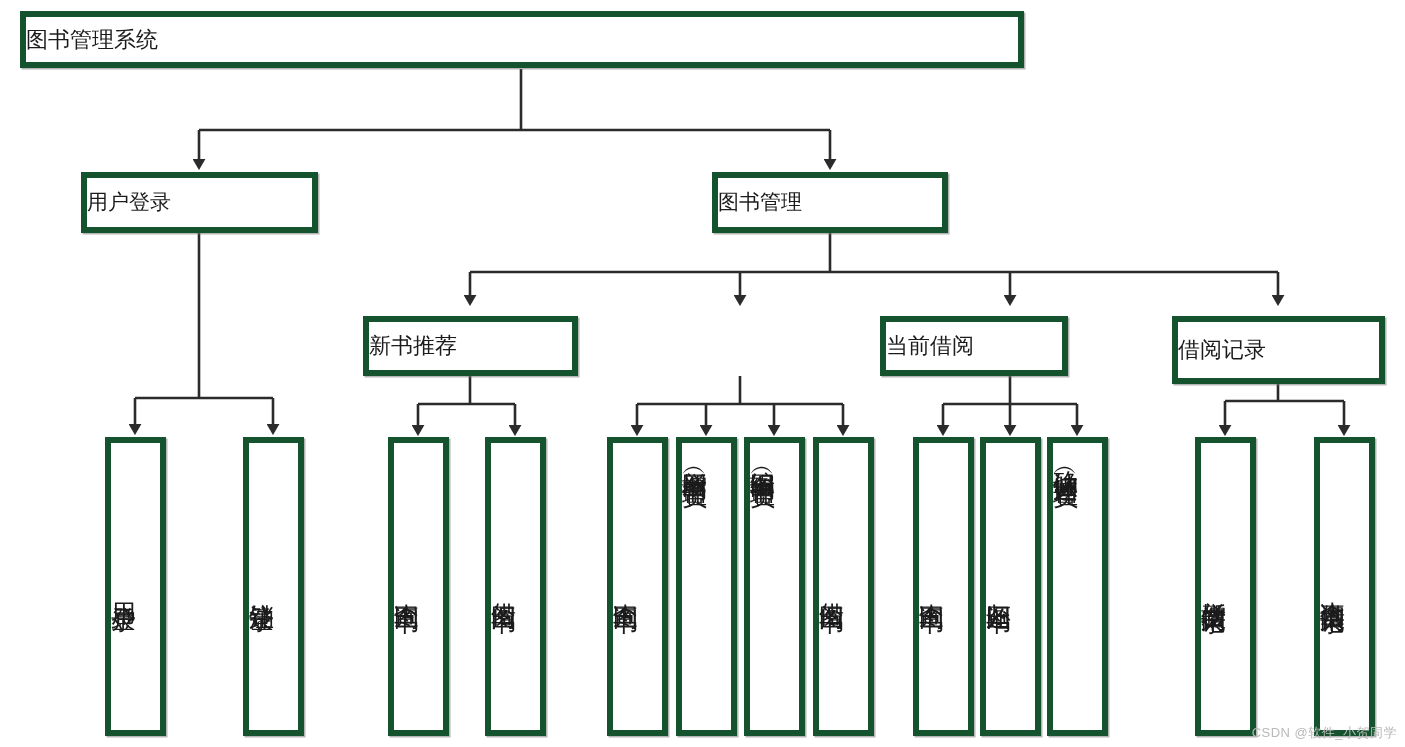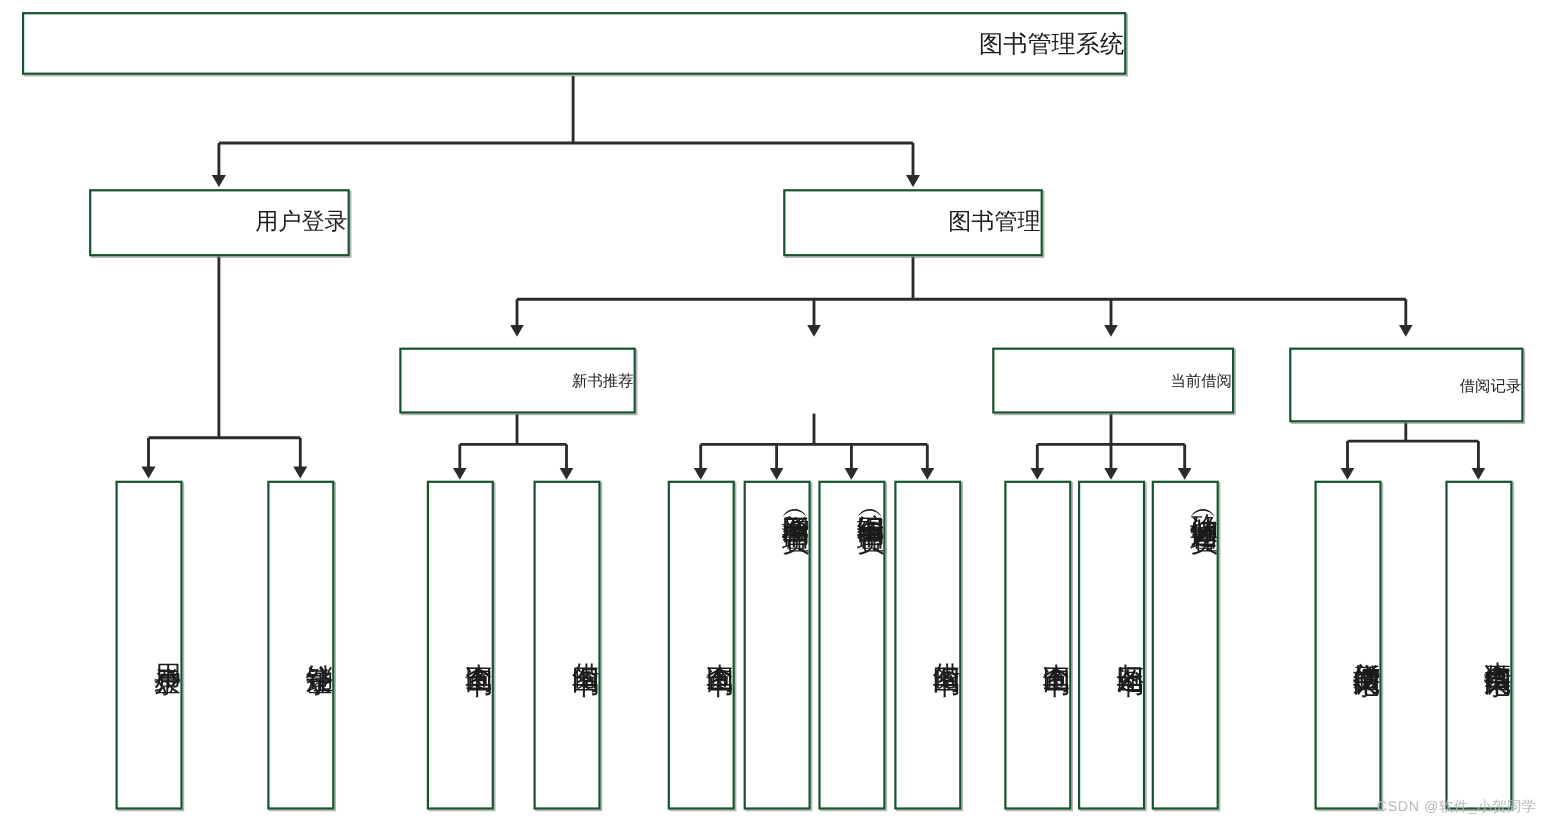--- a/index.html
+++ b/index.html
@@ -23,36 +23,36 @@
     position: absolute;
     left: 0;
     top: 0;
     width: 1405px;
     height: 747px;
   }
   .node-box {
     position: absolute;
     box-sizing: border-box;
     background: #ffffff;
-    border: 2px solid #14532d;
+    border: 6px solid #14532d;
     display: flex;
     align-items: center;
-    justify-content: flex-end;
+    justify-content: flex-start;
     box-shadow: 1.5px 1.5px 0 0 rgba(120,120,120,0.55);
   }
   .node-label {
     color: #1b1b1b;
     font-family: "Liberation Sans", sans-serif;
     line-height: 1.18;
     text-align: center;
     white-space: nowrap;
   }
   .level-1 .node-label { font-size: 22px; }
   .level-2 .node-label { font-size: 21px; }
-  .level-3 .node-label { font-size: 14px; }
+  .level-3 .node-label { font-size: 22px; }
   .leaf .node-label {
     writing-mode: vertical-rl;
     text-orientation: upright;
     font-size: 25px;
     letter-spacing: 2px;
     line-height: 1;
   }
   .leaf {
     align-items: flex-start;
     padding-top: 8px;
@@ -128,28 +128,28 @@
     </g>
   </svg>
 
   <div class="node-box level-1" style="left:20px; top:11px; width:1004px; height:57px;">
     <span class="node-label">图书管理系统</span>
   </div>
 
   <div class="node-box level-2" style="left:81px; top:172px; width:237px; height:61px;">
     <span class="node-label">用户登录</span>
   </div>
-  <div class="node-box level-2" style="left:712px; top:172px; width:236px; height:61px;padding-left:28px;">
+  <div class="node-box level-2" style="left:712px; top:172px; width:236px; height:61px;">
     <span class="node-label">图书管理</span>
   </div>
 
   <div class="node-box level-3" style="left:363px; top:316px; width:215px; height:60px;">
     <span class="node-label">新书推荐</span>
   </div>
-  <div class="node-box level-3" style="left:902px; top:316px; width:220px; height:60px;">
+  <div class="node-box level-3" style="left:880px; top:316px; width:188px; height:60px;">
     <span class="node-label">当前借阅</span>
   </div>
   <div class="node-box level-3" style="left:1172px; top:316px; width:213px; height:68px;">
     <span class="node-label">借阅记录</span>
   </div>
 
   <div class="node-box leaf leaf-center" style="left:105px; top:437px; width:61px; height:299px;">
     <span class="node-label">用户登录</span>
   </div>
   <div class="node-box leaf leaf-center" style="left:243px; top:437px; width:61px; height:299px;">

